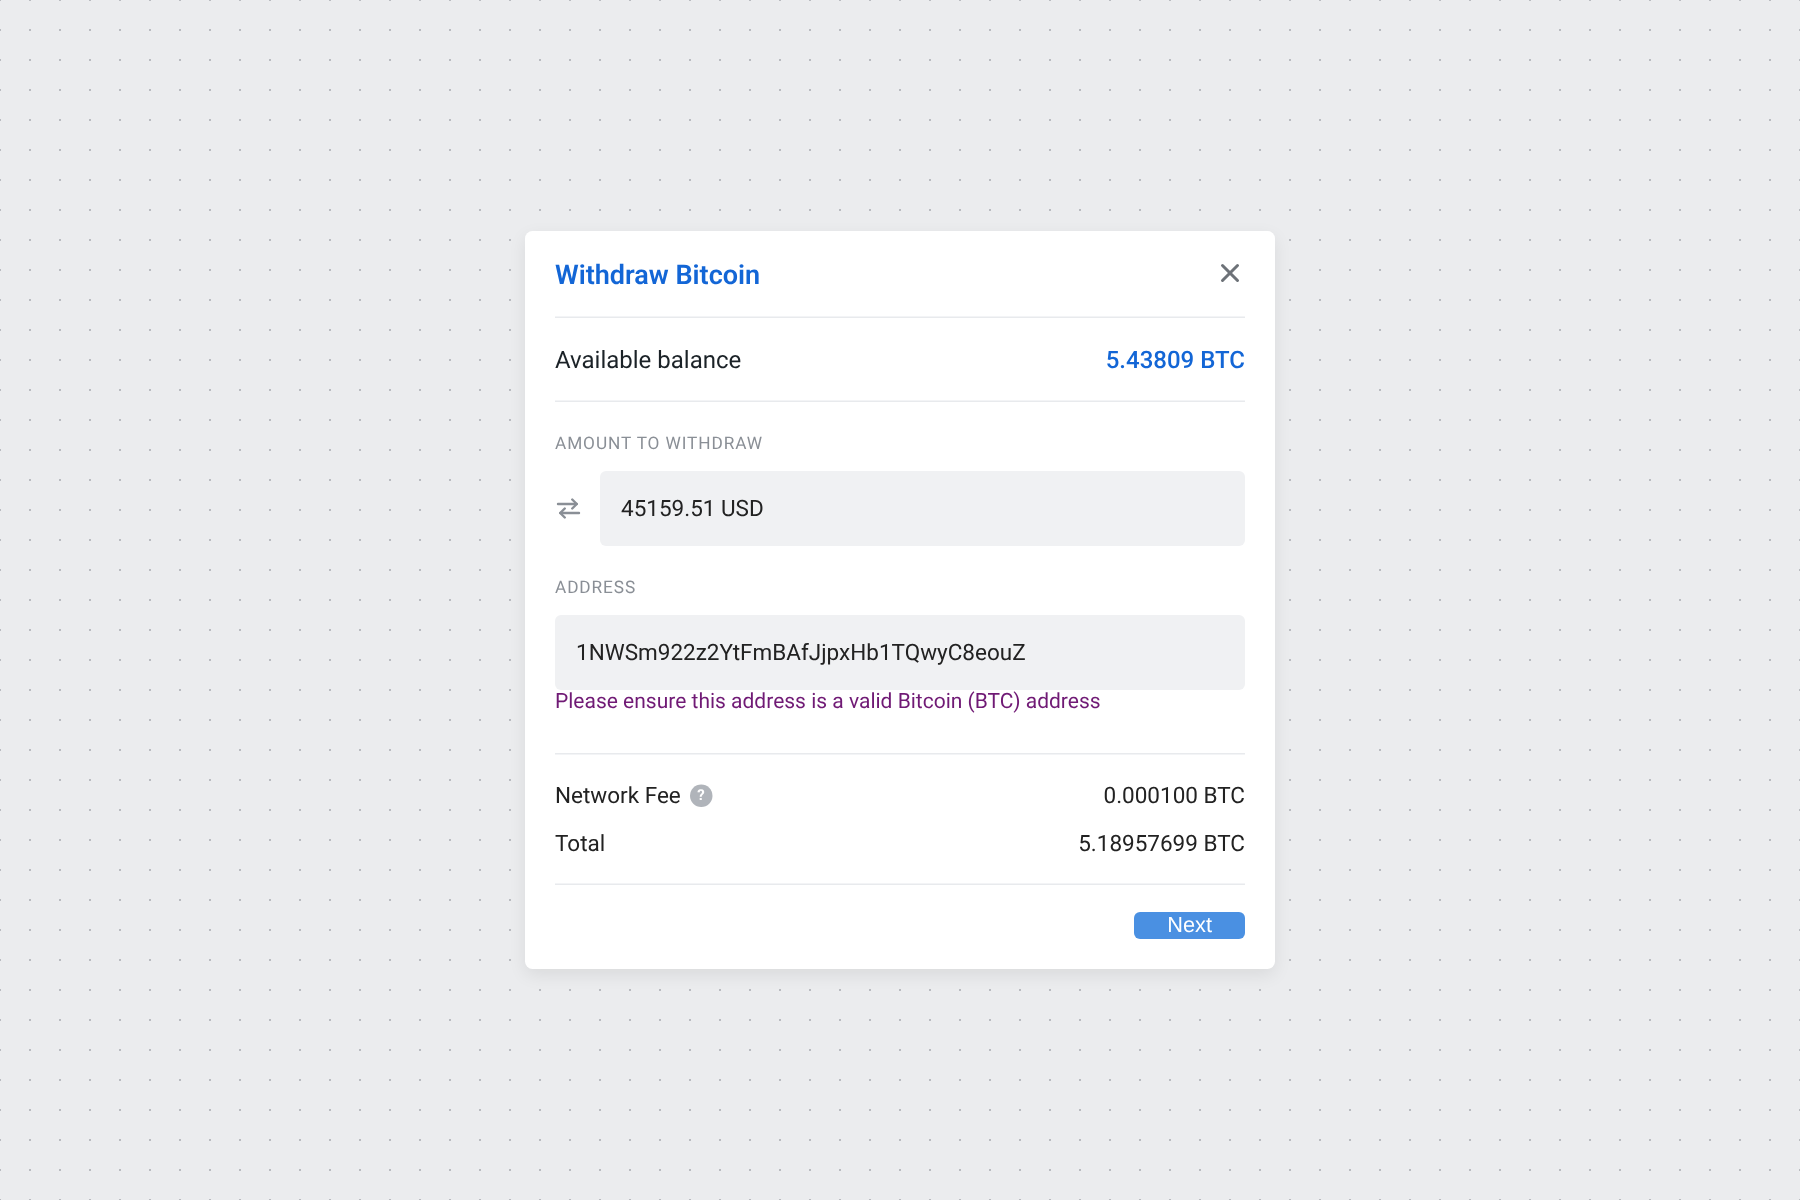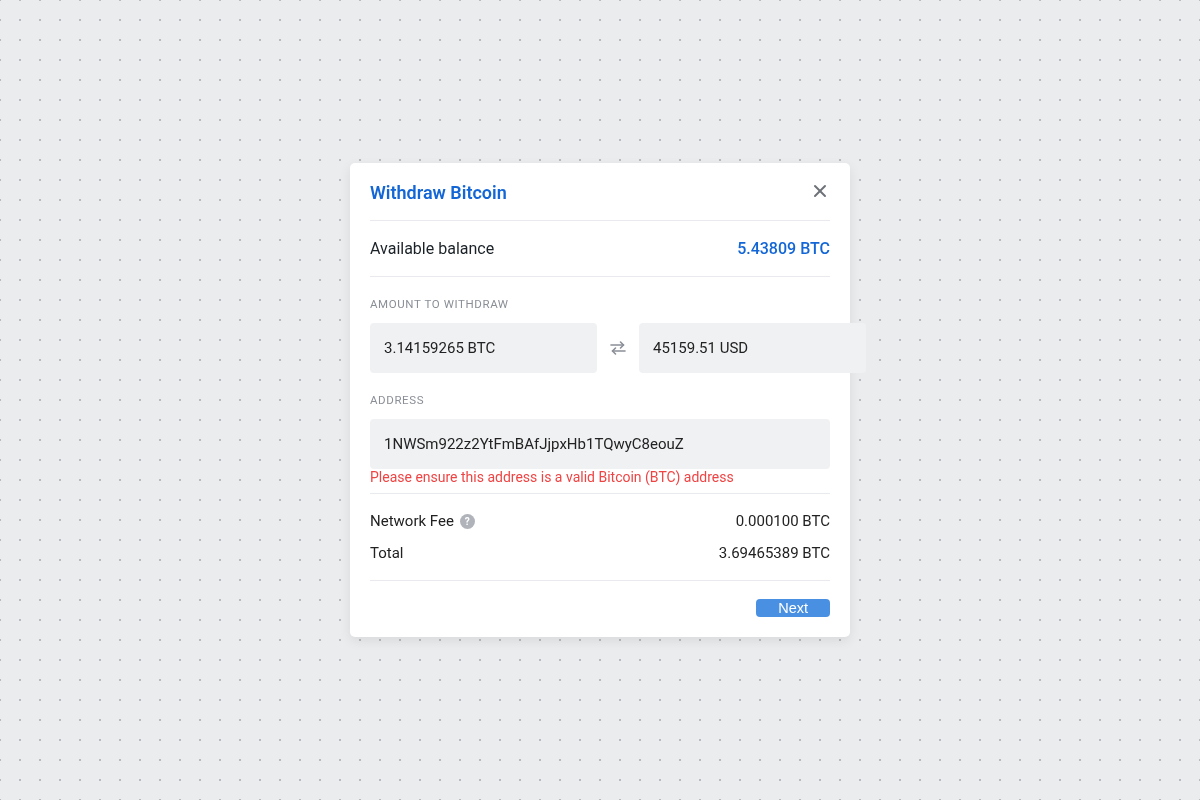--- a/index.html
+++ b/index.html
@@ -94,22 +94,22 @@
       border-radius: 4px;
       height: 50px;
       padding: 0 14px;
       font-size: 15px;
       color: #222;
       font-family: inherit;
       outline: none;
     }
     .helper-text {
       font-size: 14px;
-      color: #ef4444;
-      padding-bottom: 8px;
+      color: #701a75;
+      padding-bottom: 26px;
       border-bottom: 1px solid #e8eaed;
     }
     .fee-section {
       padding: 18px 0;
       border-bottom: 1px solid #e8eaed;
     }
     .info-row {
       display: flex;
       justify-content: space-between;
       align-items: center;
@@ -167,21 +167,20 @@
     </button>
   </div>
 
   <div class="balance-row">
     <span class="balance-label">Available balance</span>
     <span class="balance-value">5.43809 BTC</span>
   </div>
 
   <div class="section-label">AMOUNT TO WITHDRAW</div>
   <div class="amount-row">
-    <input class="text-input" type="text" value="3.14159265 BTC" style="">
     <span class="swap-icon">
       <svg width="18" height="16" viewBox="0 0 18 16" fill="none" stroke="currentColor" stroke-width="1.6" stroke-linecap="round" stroke-linejoin="round">
         <line x1="2" y1="5" x2="14.5" y2="5"></line>
           <polyline points="11.5 2 14.5 5 11.5 8"></polyline>
         <line x1="16" y1="11" x2="3.5" y2="11"></line>
           <polyline points="6.5 8 3.5 11 6.5 14"></polyline>
       </svg>
     </span>
     <input class="text-input" type="text" value="45159.51 USD" style="">
   </div>
@@ -193,21 +192,21 @@
   <div class="fee-section">
     <div class="info-row">
       <span class="fee-label">
         <span>Network Fee</span>
         <span class="help-icon">?</span>
       </span>
       <span>0.000100 BTC</span>
     </div>
     <div class="info-row">
       <span>Total</span>
-      <span>3.69465389 BTC</span>
+      <span>5.18957699 BTC</span>
     </div>
   </div>
 
   <div class="footer">
     <button class="next-btn">Next</button>
   </div>
 
 </div>
 
 </body></html>

